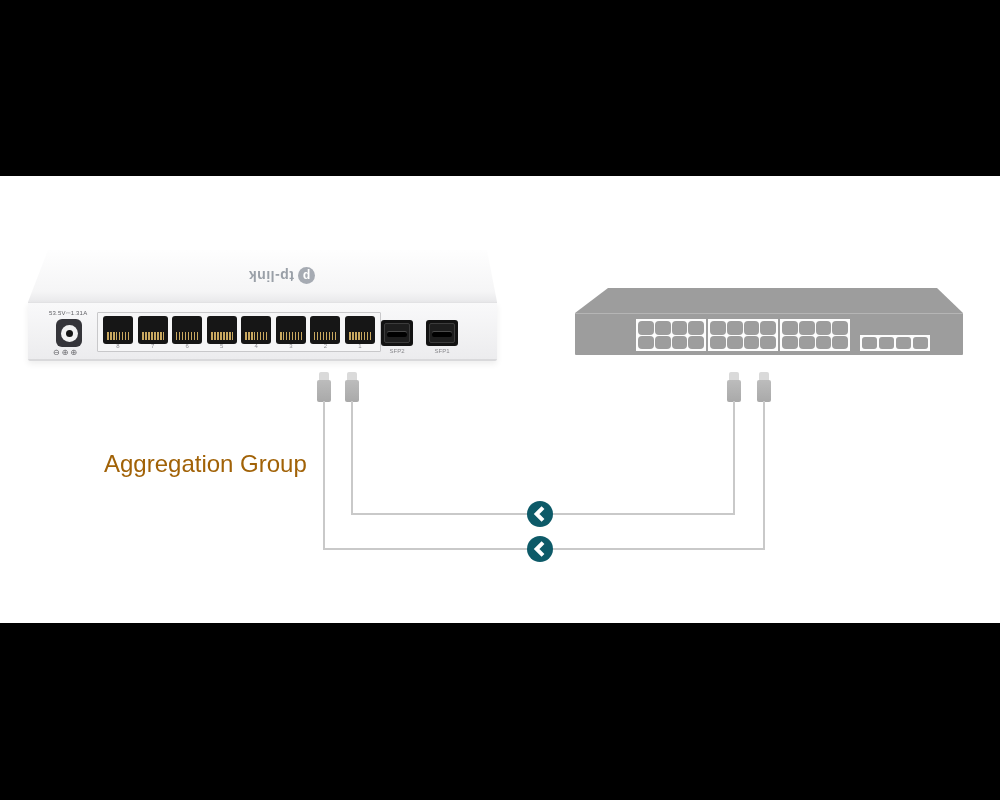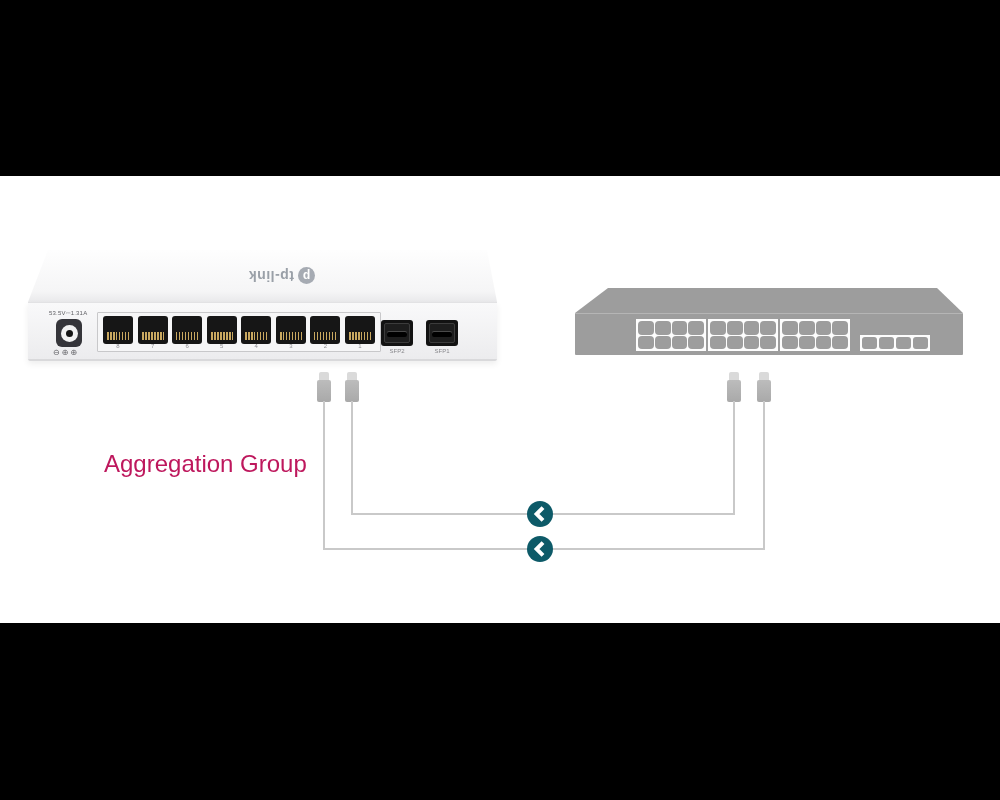--- a/index.html
+++ b/index.html
@@ -65,21 +65,21 @@
   
   .plug{position:absolute;width:14px;height:30px;top:196px;}
   .plug .tip{position:absolute;top:0;left:2px;right:2px;height:9px;background:#dadada;
         border-radius:2px 2px 0 0;}
   .plug .pbody{position:absolute;top:8px;left:0;right:0;bottom:0;
         background:linear-gradient(180deg,#bcbcbc,#a9a9a9);border-radius:2px;}
   .vline,.hline{position:absolute;background:#c9c9c9;z-index:1;}
   .vline{width:2px;}
   .hline{height:2px;}
   .link-icon{position:absolute;width:26px;height:26px;z-index:2;}
-  .agg-label{position:absolute;left:104px;top:274px;font-size:24px;color:#be185d;}
+  .agg-label{position:absolute;left:104px;top:274px;font-size:24px;color:#a16207;}
 </style>
 </head>
 <body>
 
 <div id="stage">
   <div class="letterbox top"></div>
 
   <div id="canvas">
 
     <div>

